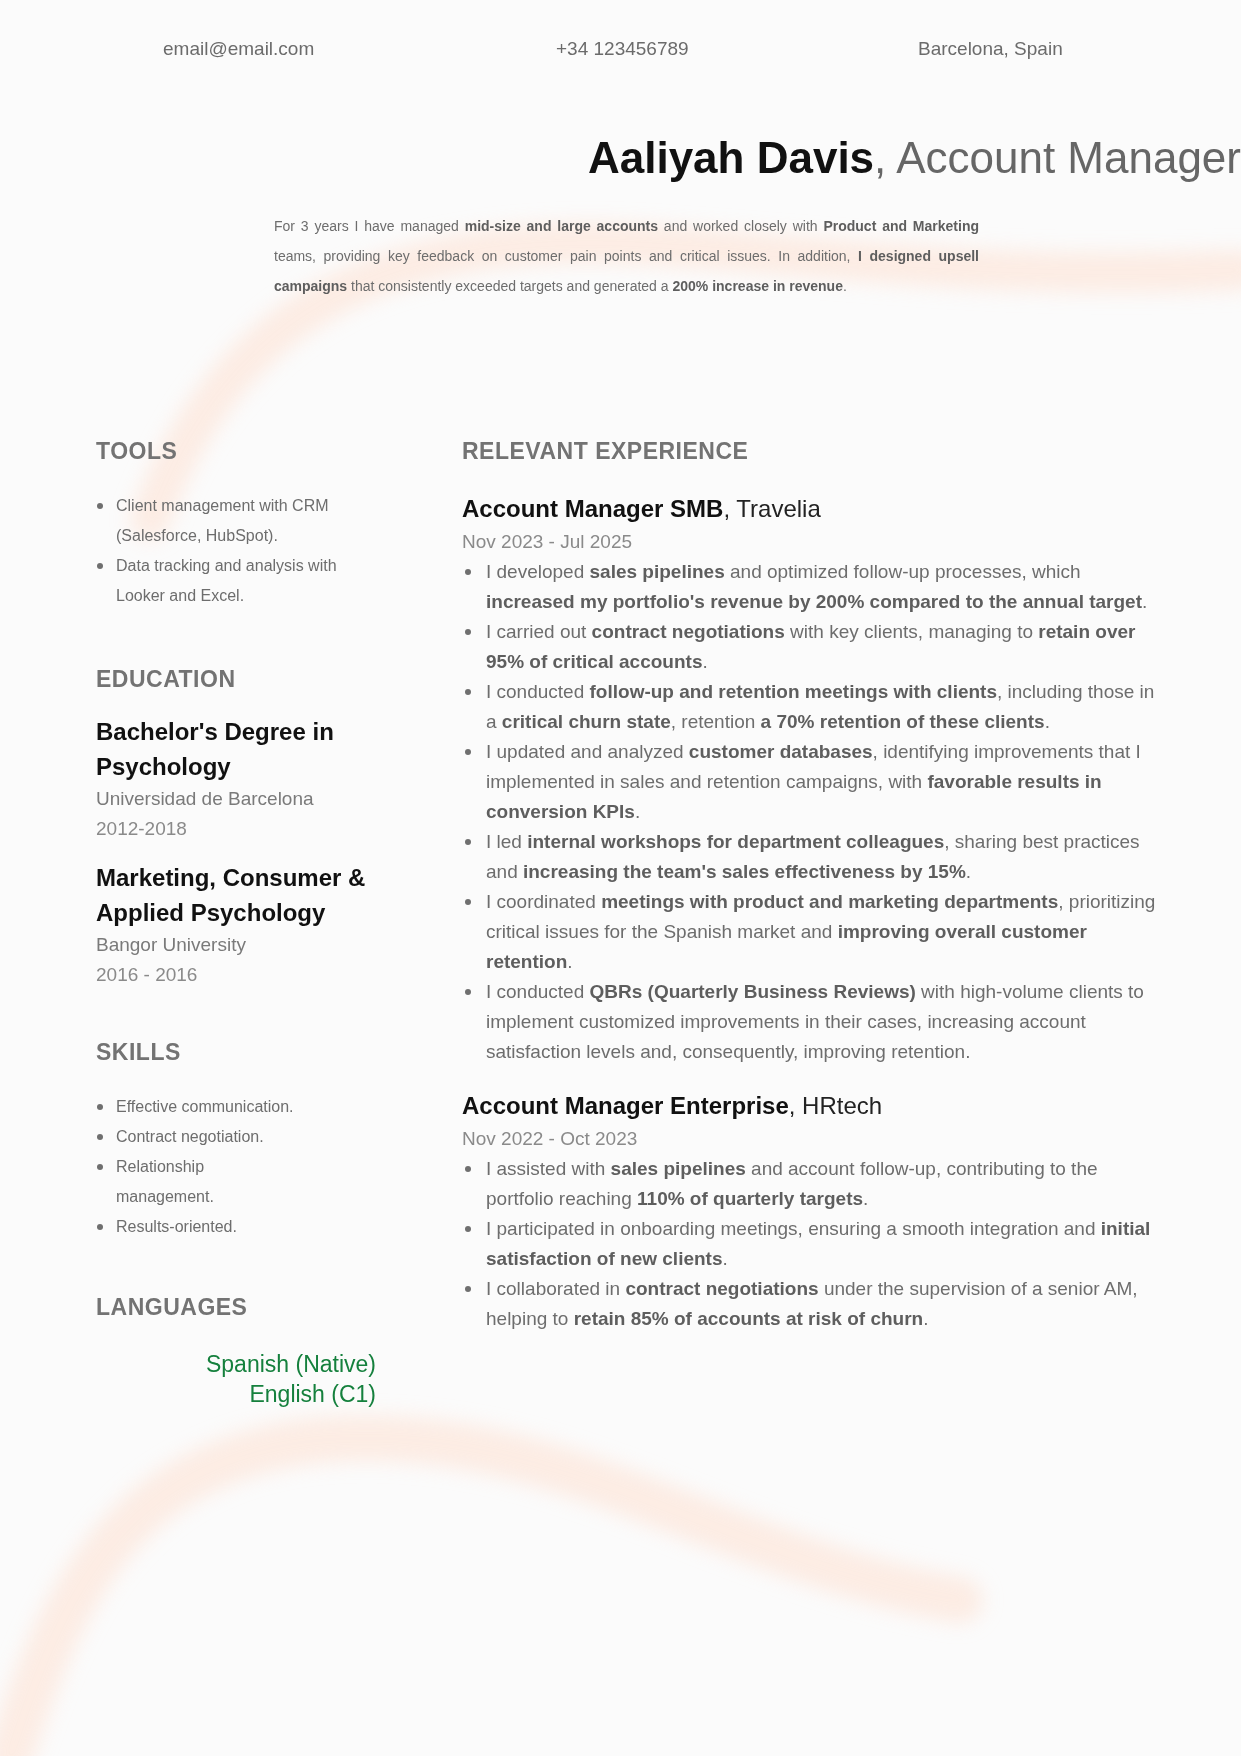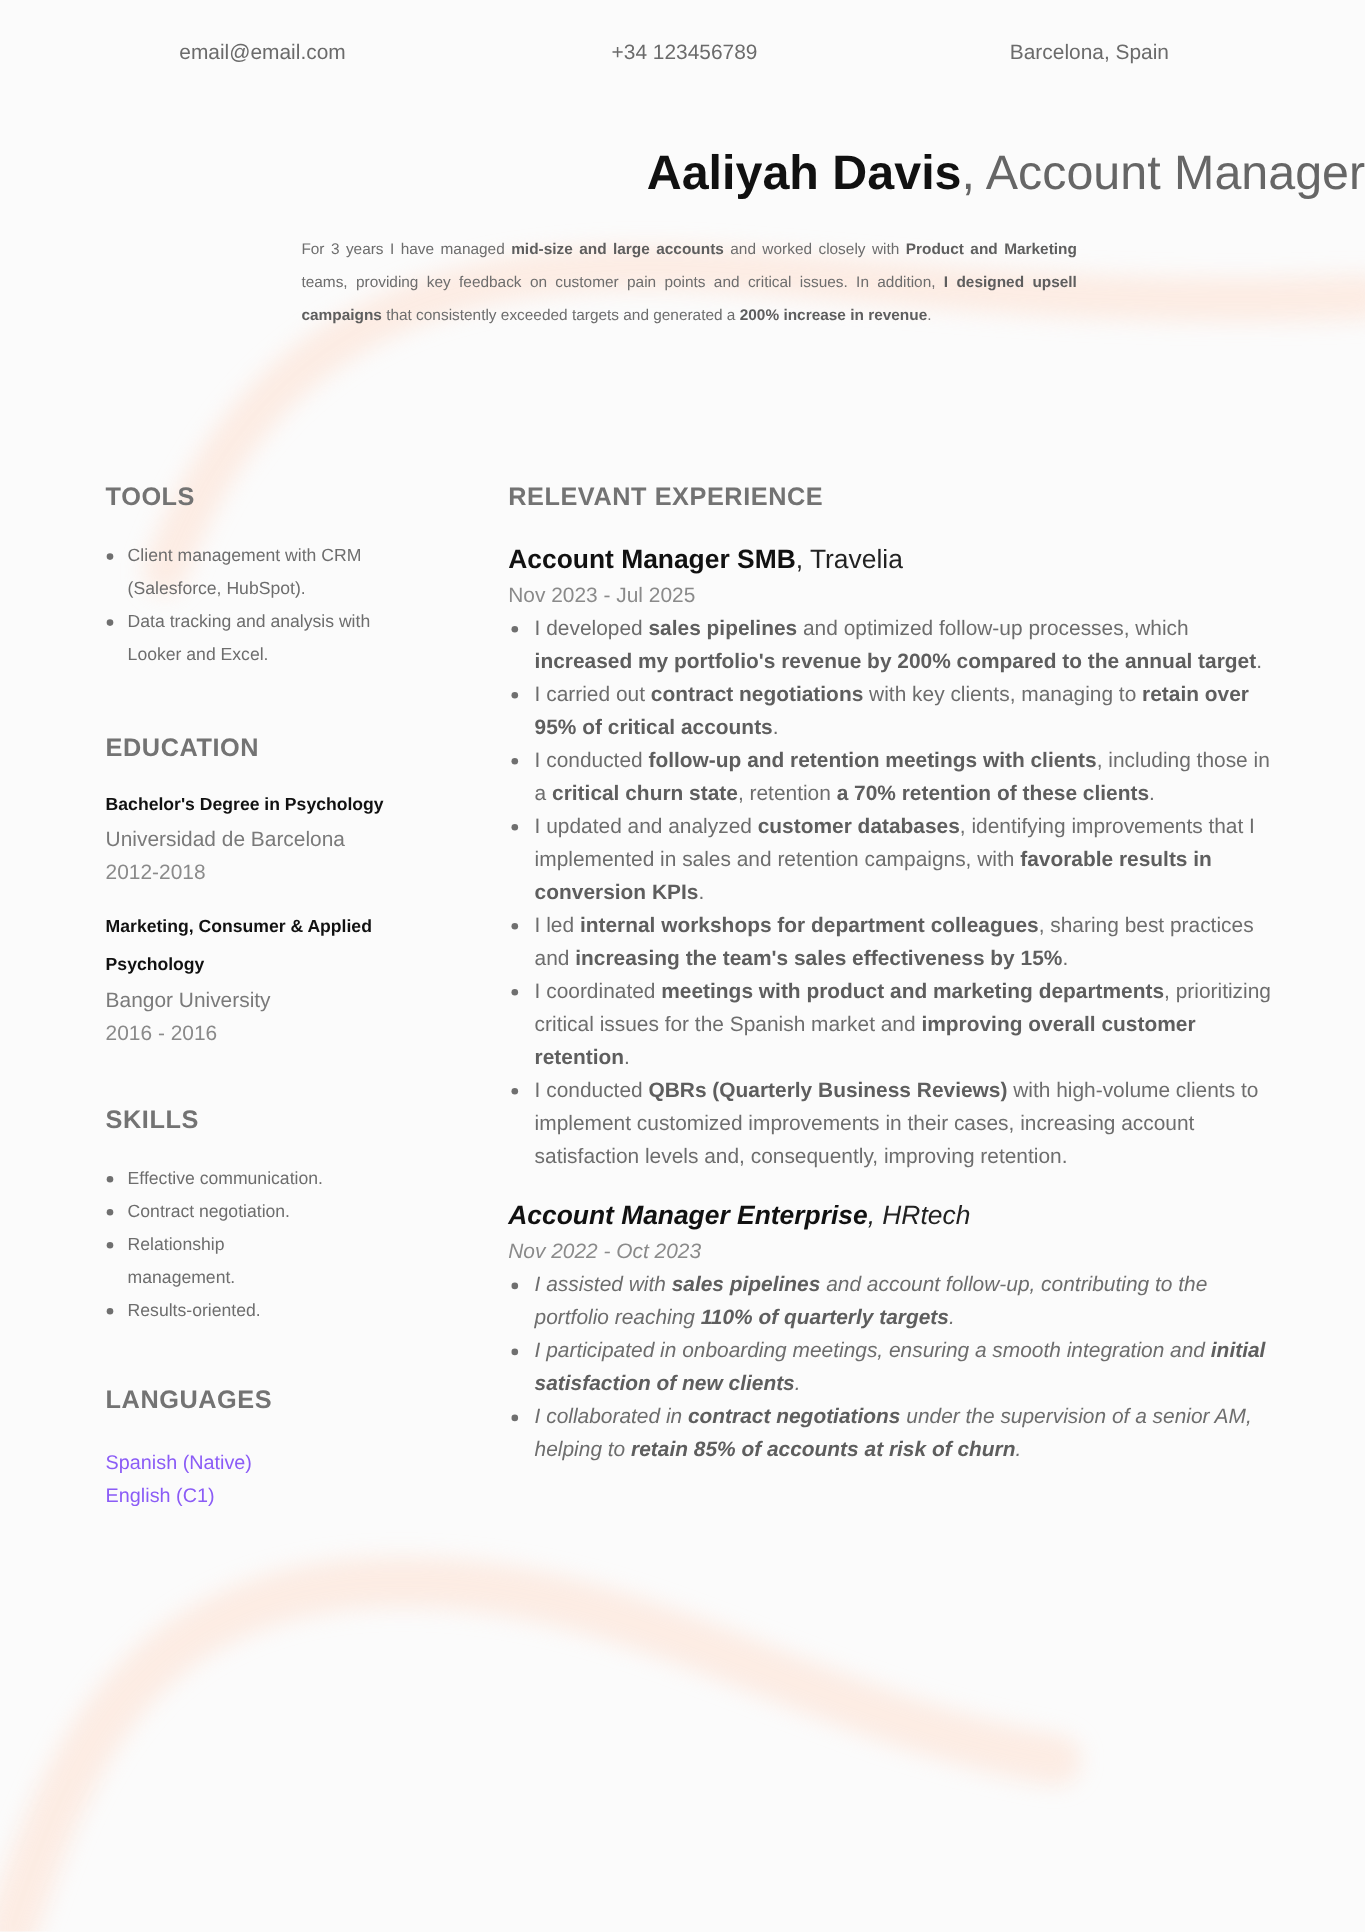--- a/index.html
+++ b/index.html
@@ -44,28 +44,28 @@
   ul.bullets li::before {
     content: ""; position: absolute; left: 1px; top: 12px;
     width: 6px; height: 6px; border-radius: 50%; background: #6f6f6f;
   }
 
   .left .list { font-size: 16px; line-height: 30px; color: #6d6d6d; margin-top: 25px; }
   .left .block { margin-bottom: 53px; }
 
   .edu-item { margin-top: 20px; }
   .edu-item + .edu-item { margin-top: 16px; }
-  .edu-degree { font-size: 16px; font-weight: 700; color: #111; line-height: 35px; }
+  .edu-degree { font-size: 24px; font-weight: 700; color: #111; line-height: 35px; }
   .edu-school, .edu-years { font-size: 19px; line-height: 30px; color: #7a7a7a; }
   .edu-years { color: #8a8a8a; }
 
-  .lang-list { margin-top: 27px; font-size: 18px; line-height: 30px; color: #8b5cf6; }
+  .lang-list { margin-top: 27px; font-size: 23px; line-height: 30px; color: #15803d; text-align: right; }
 
   .job { margin-top: 27px; }
-  .job + .job { margin-top: 23px; font-style: italic; }
+  .job + .job { margin-top: 23px; }
   .job-title { font-size: 24px; line-height: 32px; color: #111; white-space: nowrap; }
   .job-title .role { font-weight: 700; }
   .job-title .company { font-weight: 400; color: #222; }
   .job-dates { font-size: 19px; line-height: 30px; color: #8a8a8a; margin-top: 2px; }
   .exp-bullets { margin-top: 6px; font-size: 19px; line-height: 30px; color: #6d6d6d; }
   .exp-bullets li { padding-left: 24px !important; }
   .exp-bullets li::before { left: 3px !important; }
 </style>
 </head>
 <body>

